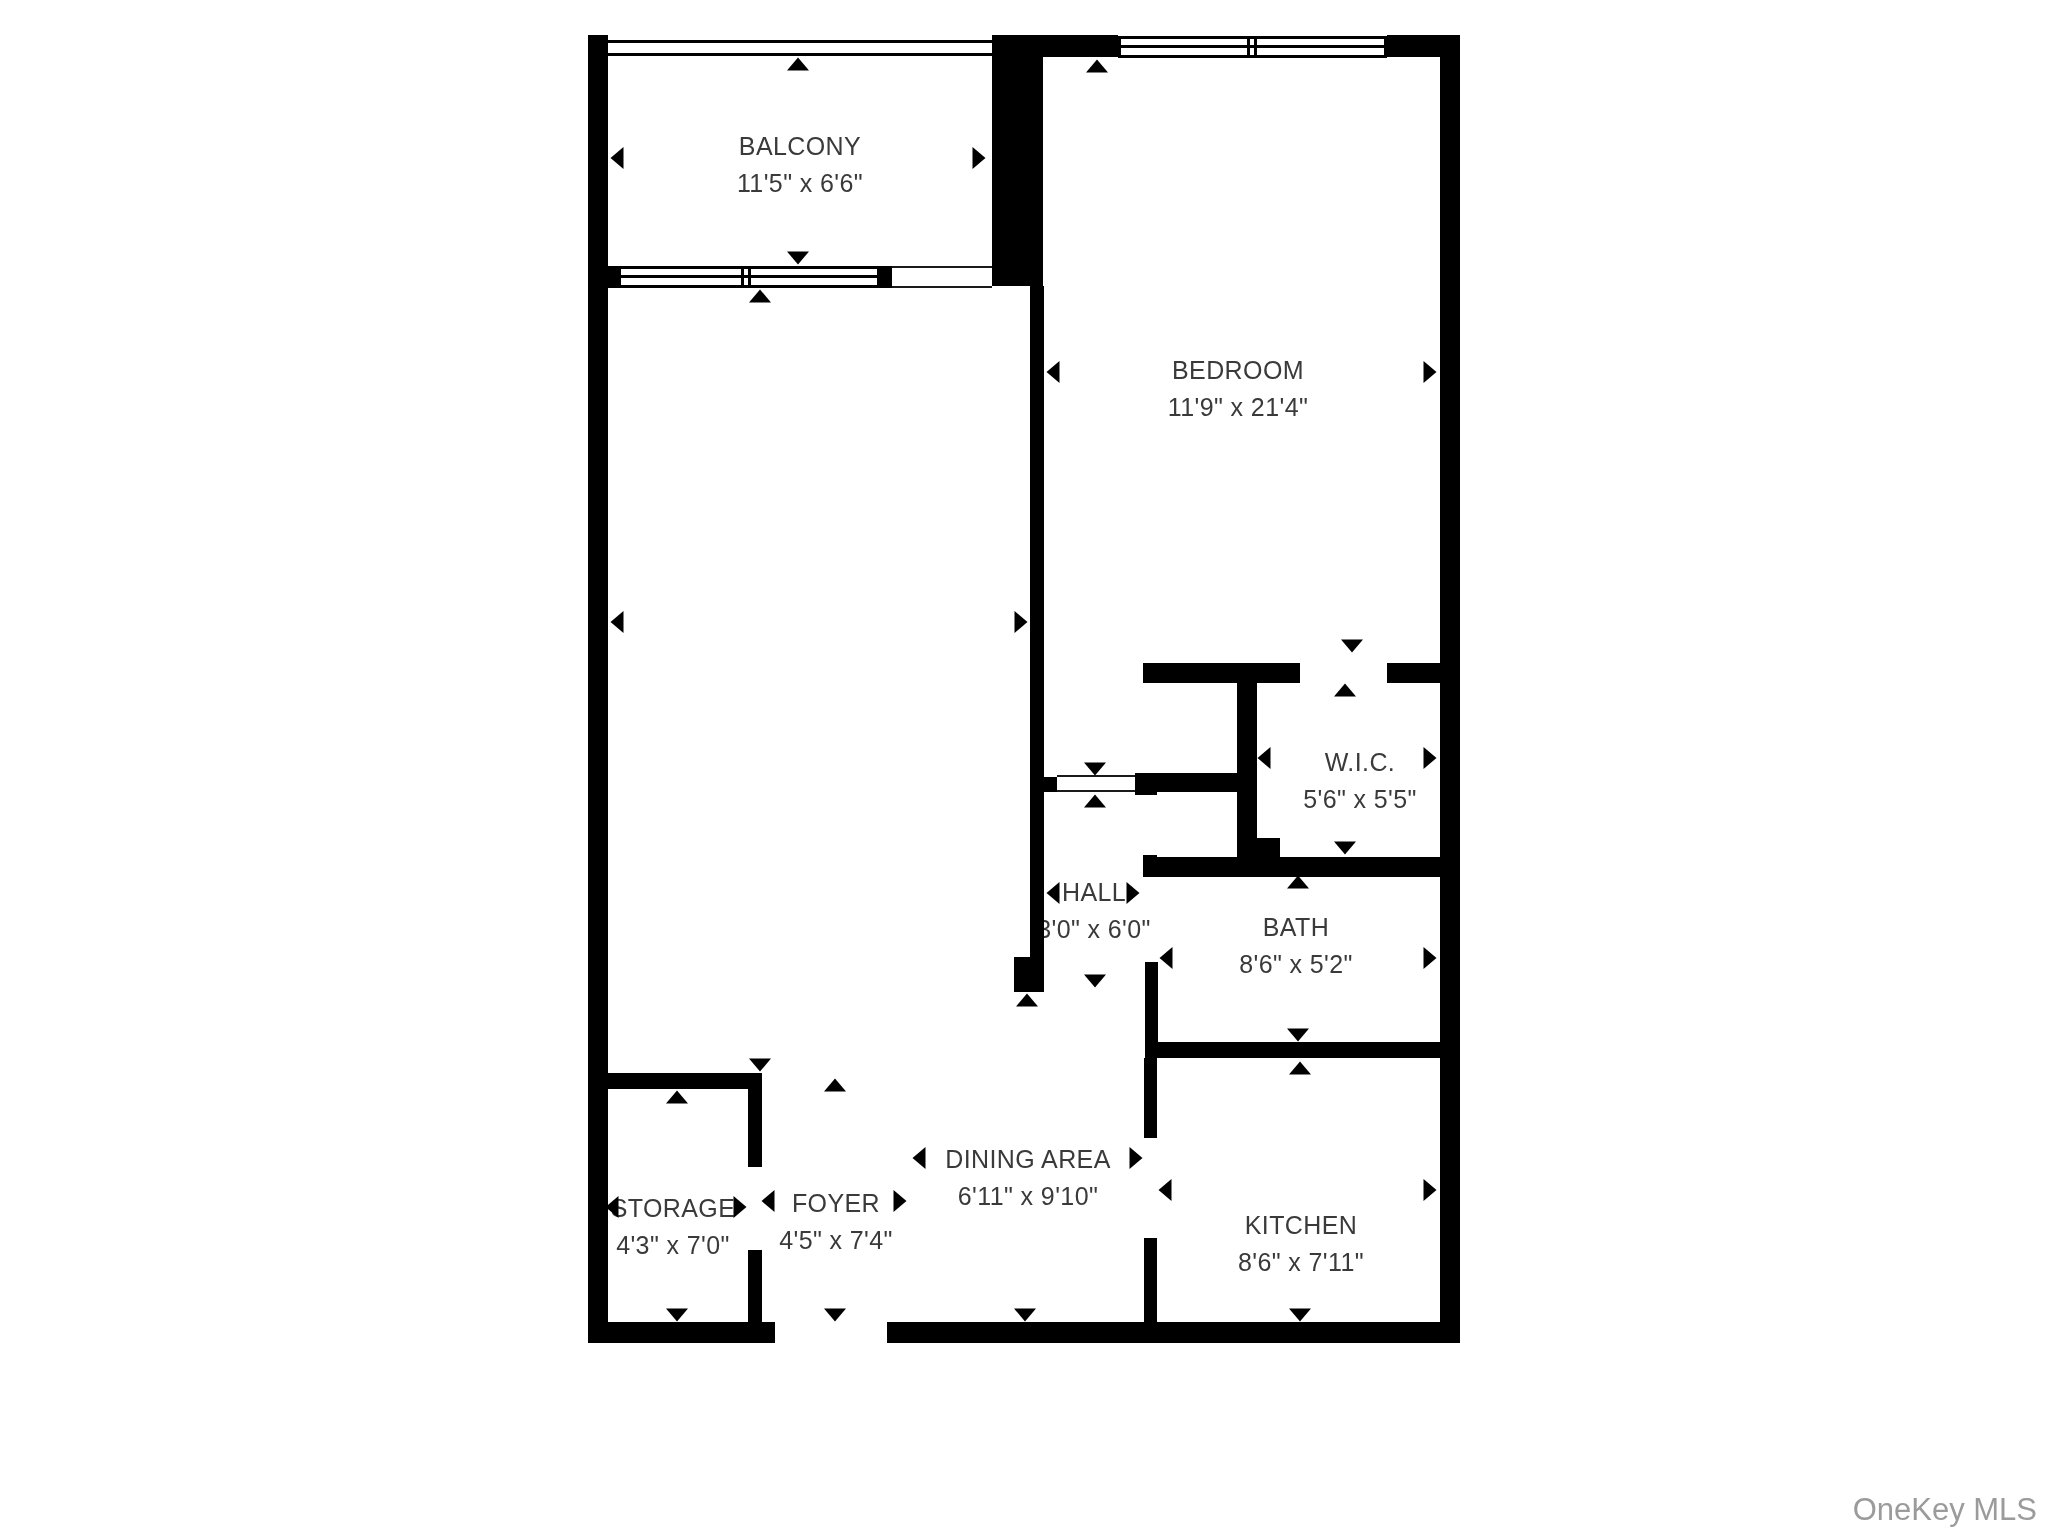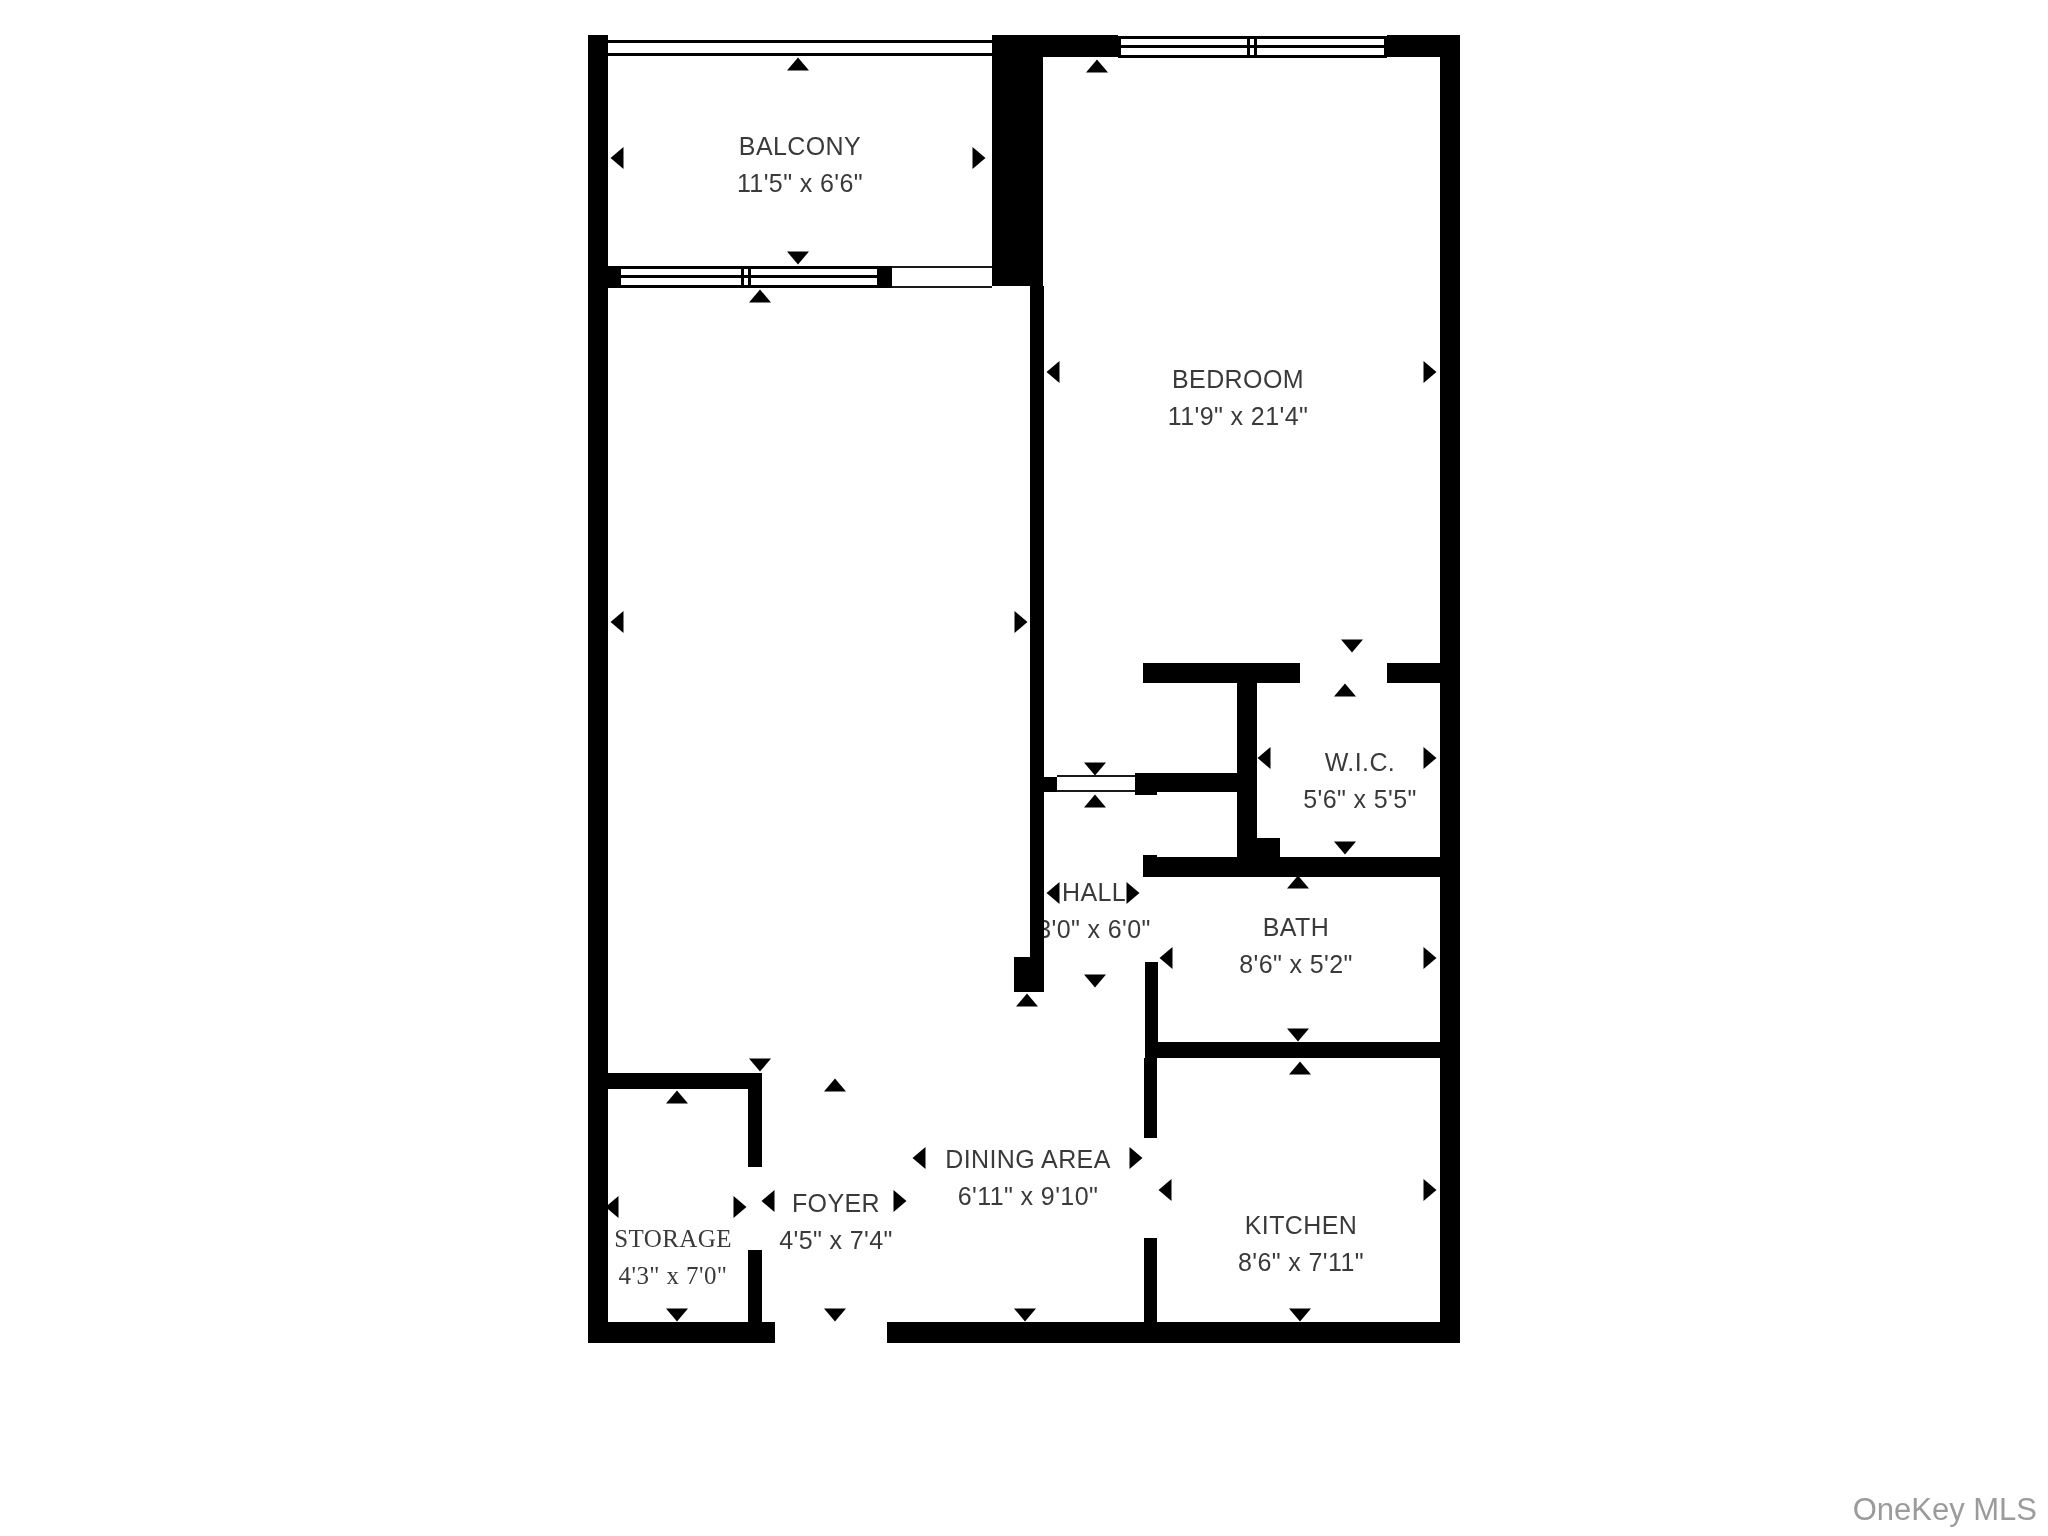--- a/index.html
+++ b/index.html
@@ -108,37 +108,37 @@
       <div class="arrow arrow-u" style="left: 1027px; top: 1000px;"></div>
       <div class="arrow arrow-d" style="left: 1025px; top: 1315px;"></div>
       <div class="arrow arrow-l" style="left: 1165px; top: 1190px;"></div>
       <div class="arrow arrow-r" style="left: 1430px; top: 1190px;"></div>
       <div class="arrow arrow-u" style="left: 1300px; top: 1068px;"></div>
       <div class="arrow arrow-d" style="left: 1300px; top: 1315px;"></div>
       <div class="room-label" style="left: 800px; top: 128px;">
         <div class="room-name">BALCONY</div>
         <div class="room-dims">11'5" x 6'6"</div>
       </div>
-      <div class="room-label" style="left: 1238px; top: 361px;">
+      <div class="room-label" style="left: 1238px; top: 352px;">
         <div class="room-name">BEDROOM</div>
         <div class="room-dims">11'9" x 21'4"</div>
       </div>
       <div class="room-label" style="left: 1360px; top: 744px;">
         <div class="room-name">W.I.C.</div>
         <div class="room-dims">5'6" x 5'5"</div>
       </div>
       <div class="room-label" style="left: 1094px; top: 874px;">
         <div class="room-name">HALL</div>
         <div class="room-dims">3'0" x 6'0"</div>
       </div>
       <div class="room-label" style="left: 1296px; top: 909px;">
         <div class="room-name">BATH</div>
         <div class="room-dims">8'6" x 5'2"</div>
       </div>
-      <div class="room-label" style="left: 673px; top: 1220px; font-family: Liberation Serif, serif;">
+      <div class="room-label" style="left: 673px; top: 1190px;">
         <div class="room-name">STORAGE</div>
         <div class="room-dims">4'3" x 7'0"</div>
       </div>
       <div class="room-label" style="left: 836px; top: 1185px;">
         <div class="room-name">FOYER</div>
         <div class="room-dims">4'5" x 7'4"</div>
       </div>
       <div class="room-label" style="left: 1028px; top: 1141px;">
         <div class="room-name">DINING AREA</div>
         <div class="room-dims">6'11" x 9'10"</div>

